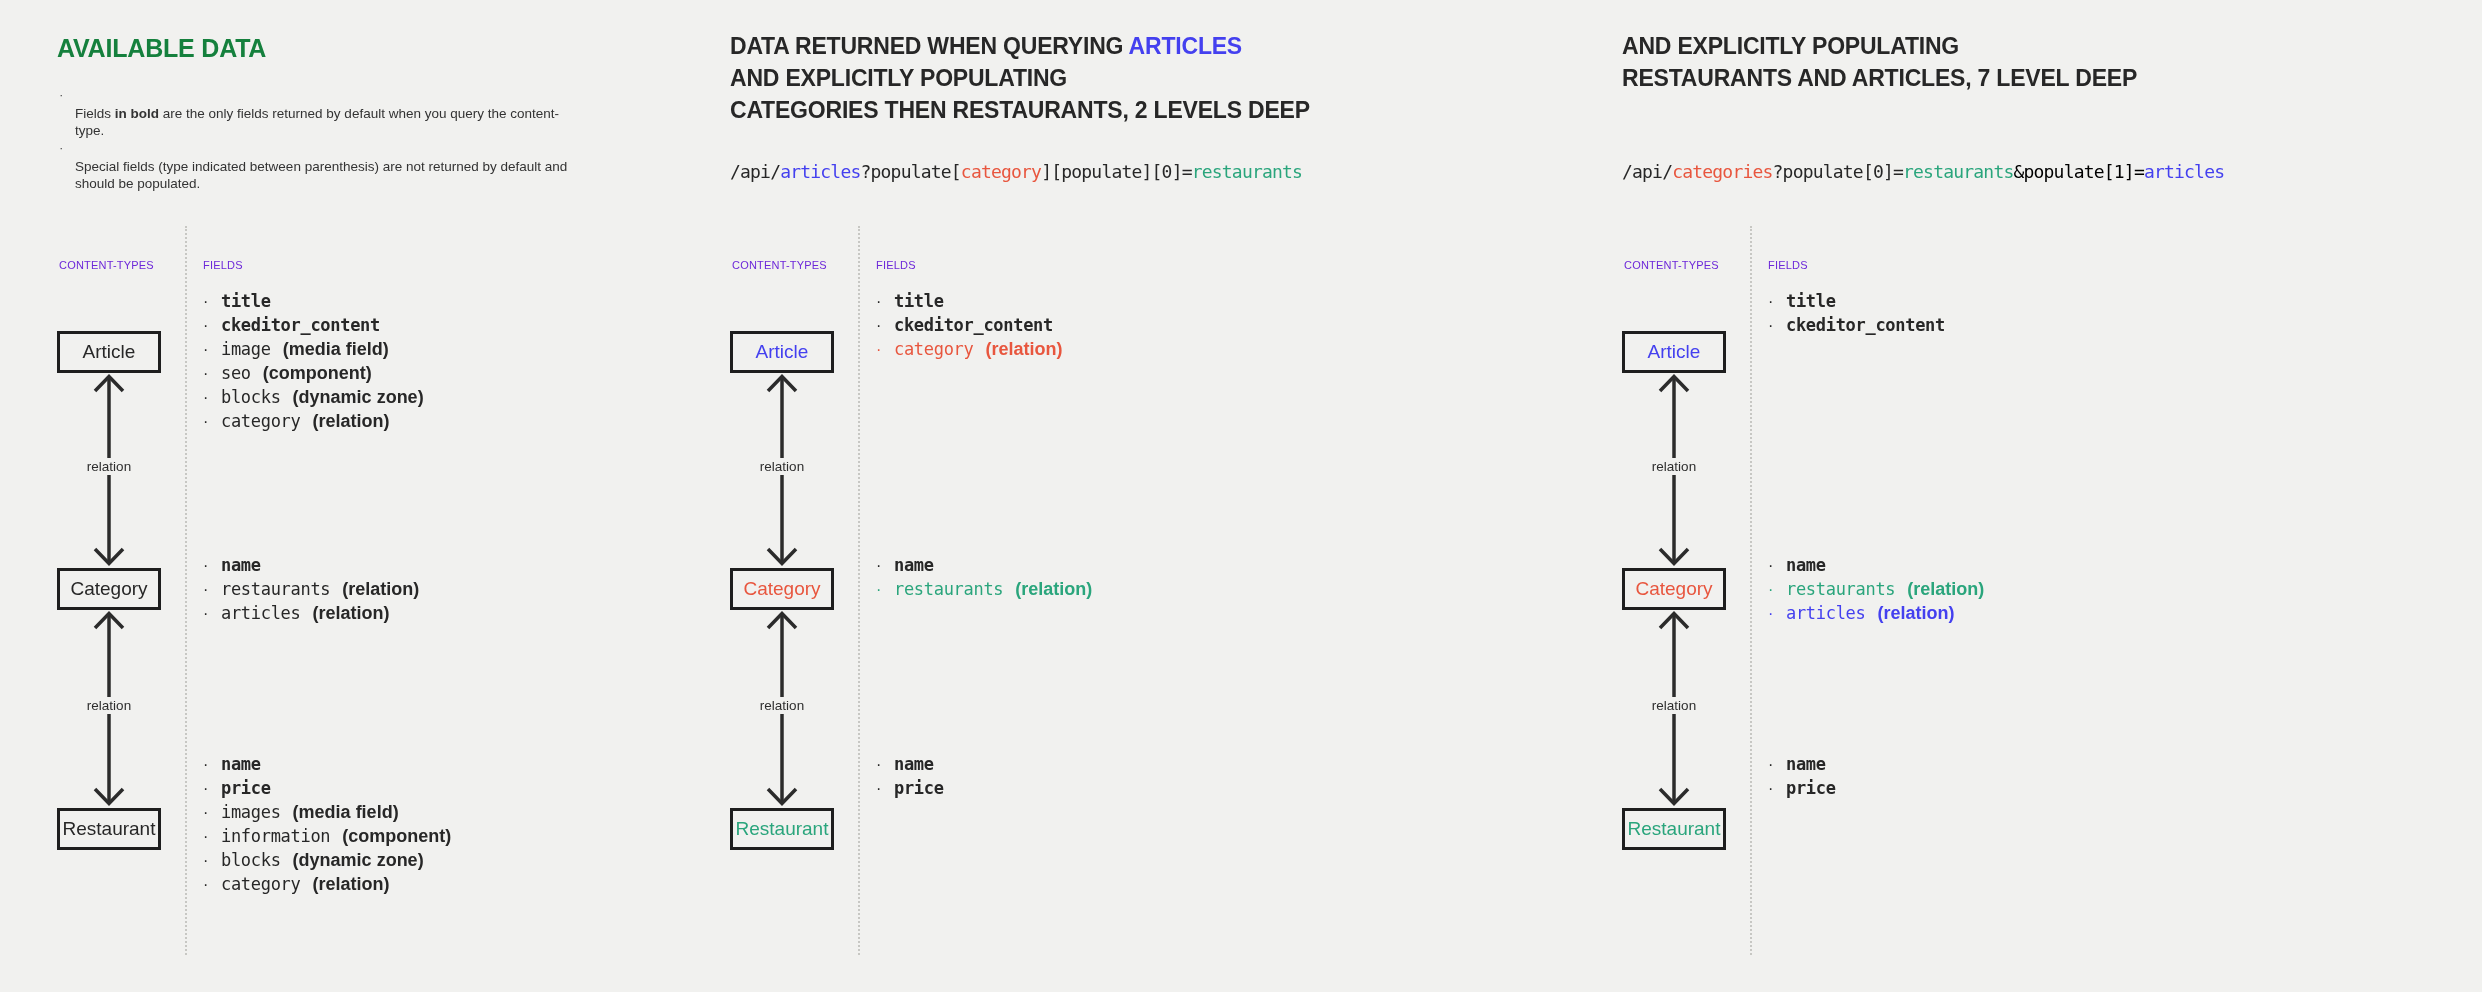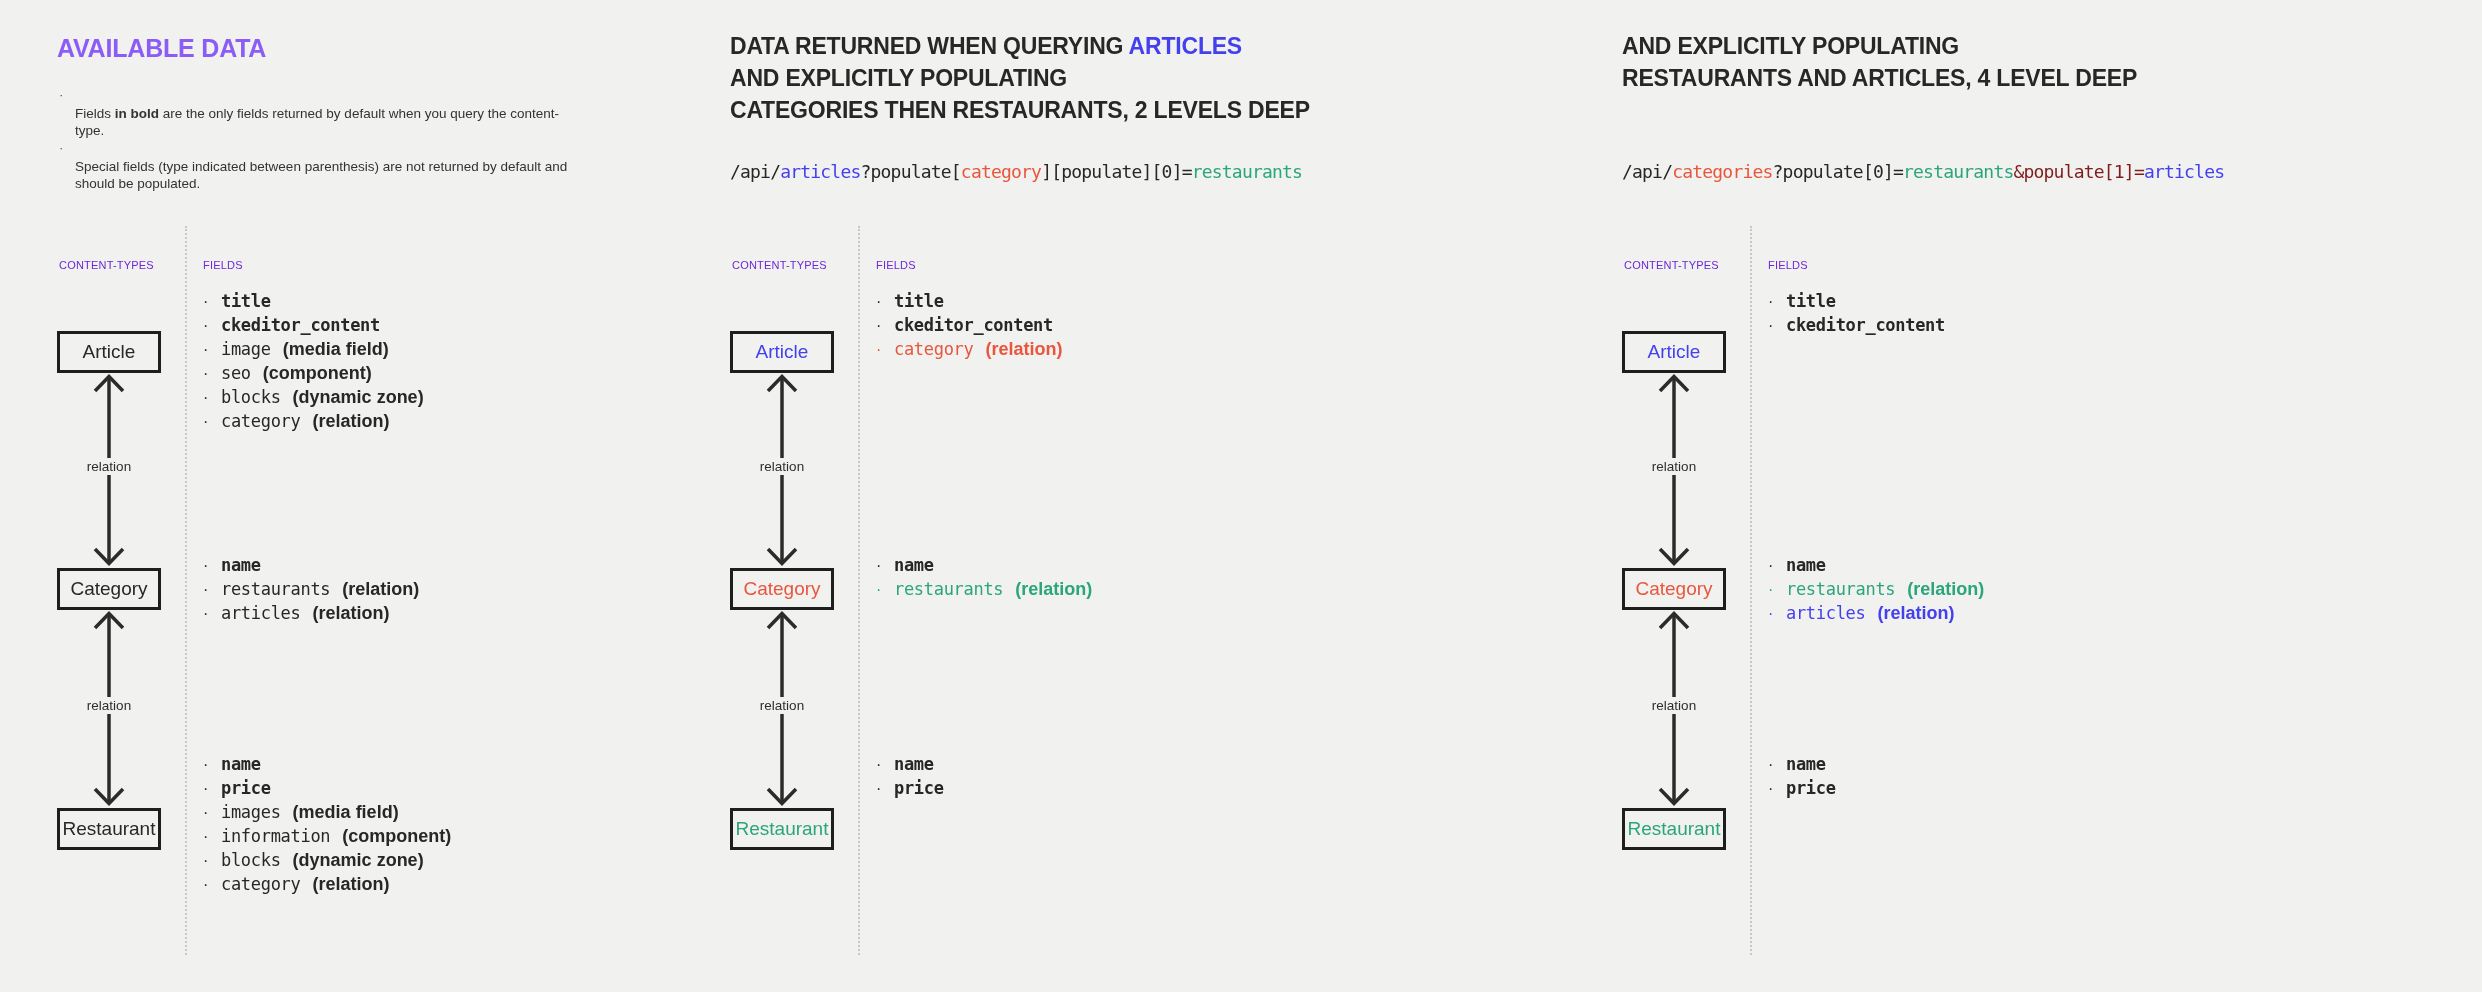--- a/index.html
+++ b/index.html
@@ -30,21 +30,21 @@
   .fname{font-family:"DejaVu Sans Mono","Liberation Mono",monospace;font-size:17px;letter-spacing:-0.3px;}
   .fname.b{font-weight:700;}
   .ftype{font-size:18px;margin-left:12px;font-weight:bold;}
 </style>
 </head>
 <body>
 
 <div id="canvas">
     <div class="panel" style="left: 57px; width: 650px;">
       <div class="panel-title large">
-        <div class="title-line"><span style="color: #8b5cf6;">AVAILABLE DATA</span></div>
+        <div class="title-line"><span style="color: #15803d;">AVAILABLE DATA</span></div>
       </div>
       <div class="notes">
         <div class="note">
           <span class="ndot">·</span>
           <span class="ntext"><span style="font-weight: 400;">Fields </span><span style="font-weight: 700;">in bold</span><span style="font-weight: 400;"> are the only fields returned by default when you query the content-type.</span></span>
         </div>
         <div class="note">
           <span class="ndot">·</span>
           <span class="ntext"><span style="font-weight: 400;">Special fields (type indicated between parenthesis) are not returned by default and should be populated.</span></span>
         </div>
@@ -214,23 +214,23 @@
       <div class="link" style="top: 611px; height: 195px;"><svg width="46" height="195" viewBox="0 0 46 195">
           <polyline points="23,2 23,193" fill="none" stroke="#2b2b2b" stroke-width="3.5"></polyline>
           <polyline points="9,17 23,2.5 37,17" fill="none" stroke="#2b2b2b" stroke-width="3.5"></polyline>
           <polyline points="9,178 23,192.5 37,178" fill="none" stroke="#2b2b2b" stroke-width="3.5"></polyline>
         </svg></div>
       <div class="rel-label" style="top: 698px;"><span>relation</span></div>
     </div>
     <div class="panel" style="left: 1622px; width: 860px;">
       <div class="panel-title">
         <div class="title-line"><span style="color: rgb(39, 39, 39);">AND EXPLICITLY POPULATING</span></div>
-        <div class="title-line"><span style="color: rgb(39, 39, 39);">RESTAURANTS AND ARTICLES, 4 LEVEL DEEP</span></div>
-      </div>
-      <div class="code"><span style="color: rgb(39, 39, 39);">/api/</span><span style="color: rgb(232, 86, 62);">categories</span><span style="color: rgb(39, 39, 39);">?populate[0]=</span><span style="color: rgb(42, 165, 124);">restaurants</span><span style="color: #7f1d1d;">&amp;populate[1]=</span><span style="color: rgb(68, 64, 239);">articles</span></div>
+        <div class="title-line"><span style="color: rgb(39, 39, 39);">RESTAURANTS AND ARTICLES, 7 LEVEL DEEP</span></div>
+      </div>
+      <div class="code"><span style="color: rgb(39, 39, 39);">/api/</span><span style="color: rgb(232, 86, 62);">categories</span><span style="color: rgb(39, 39, 39);">?populate[0]=</span><span style="color: rgb(42, 165, 124);">restaurants</span><span style="color: #000000;">&amp;populate[1]=</span><span style="color: rgb(68, 64, 239);">articles</span></div>
       <div class="col-header" style="left: 2px;">CONTENT-TYPES</div>
       <div class="col-header" style="left: 146px;">FIELDS</div>
       <div class="divider"></div>
       <div class="ct-box" style="top: 331px;">
         <span style="color: rgb(68, 64, 239);">Article</span>
       </div>
       <div class="fields" style="top: 291px;">
         <div class="field">
           <span class="bullet" style="color: rgb(39, 39, 39);">·</span>
           <span class="fname b" style="color: rgb(39, 39, 39);">title</span>

